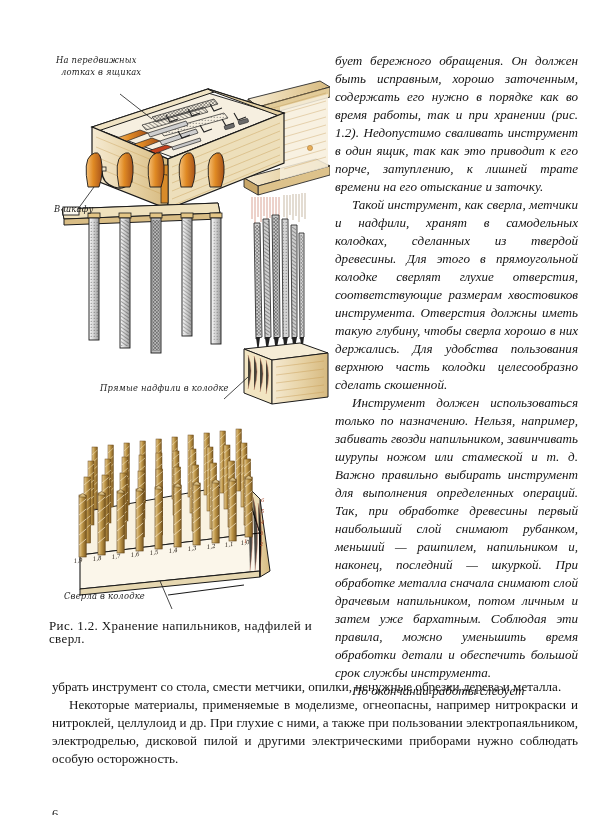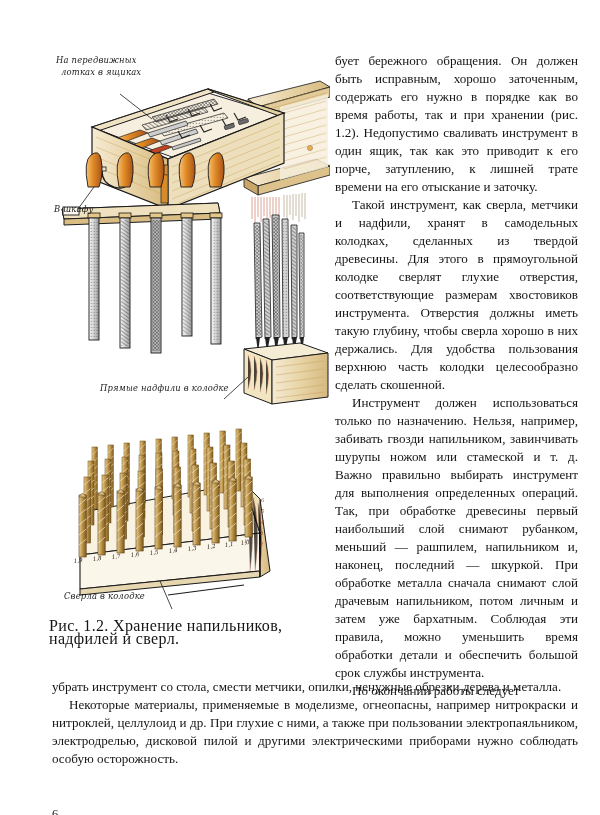--- a/index.html
+++ b/index.html
@@ -48,41 +48,42 @@
     width: 282px;
     height: 572px;
   }
   .figure-canvas svg { display: block; }
 
   .figure-caption {
     position: absolute;
     left: 1px;
     top: 572px;
     width: 276px;
-    font-size: 16px;
+    font-size: 13px;
     line-height: 13.2px;
     letter-spacing: 0.35px;
     text-align: left;
   }
 
   
   .text-column {
     position: absolute;
     left: 335px;
     top: 31px;
     width: 243px;
     font-size: 13.1px;
     line-height: 18.0px;
     text-align: justify;
     text-justify: inter-word;
     hyphens: manual;
   }
   .text-column p {
     margin: 0;
     text-indent: 17px;
+    font-style: italic;
   }
   .text-column p.first { text-indent: 0; }
 
   
   .full-width {
     position: absolute;
     left: 52px;
     top: 657px;
     width: 526px;
     font-size: 13.1px;

